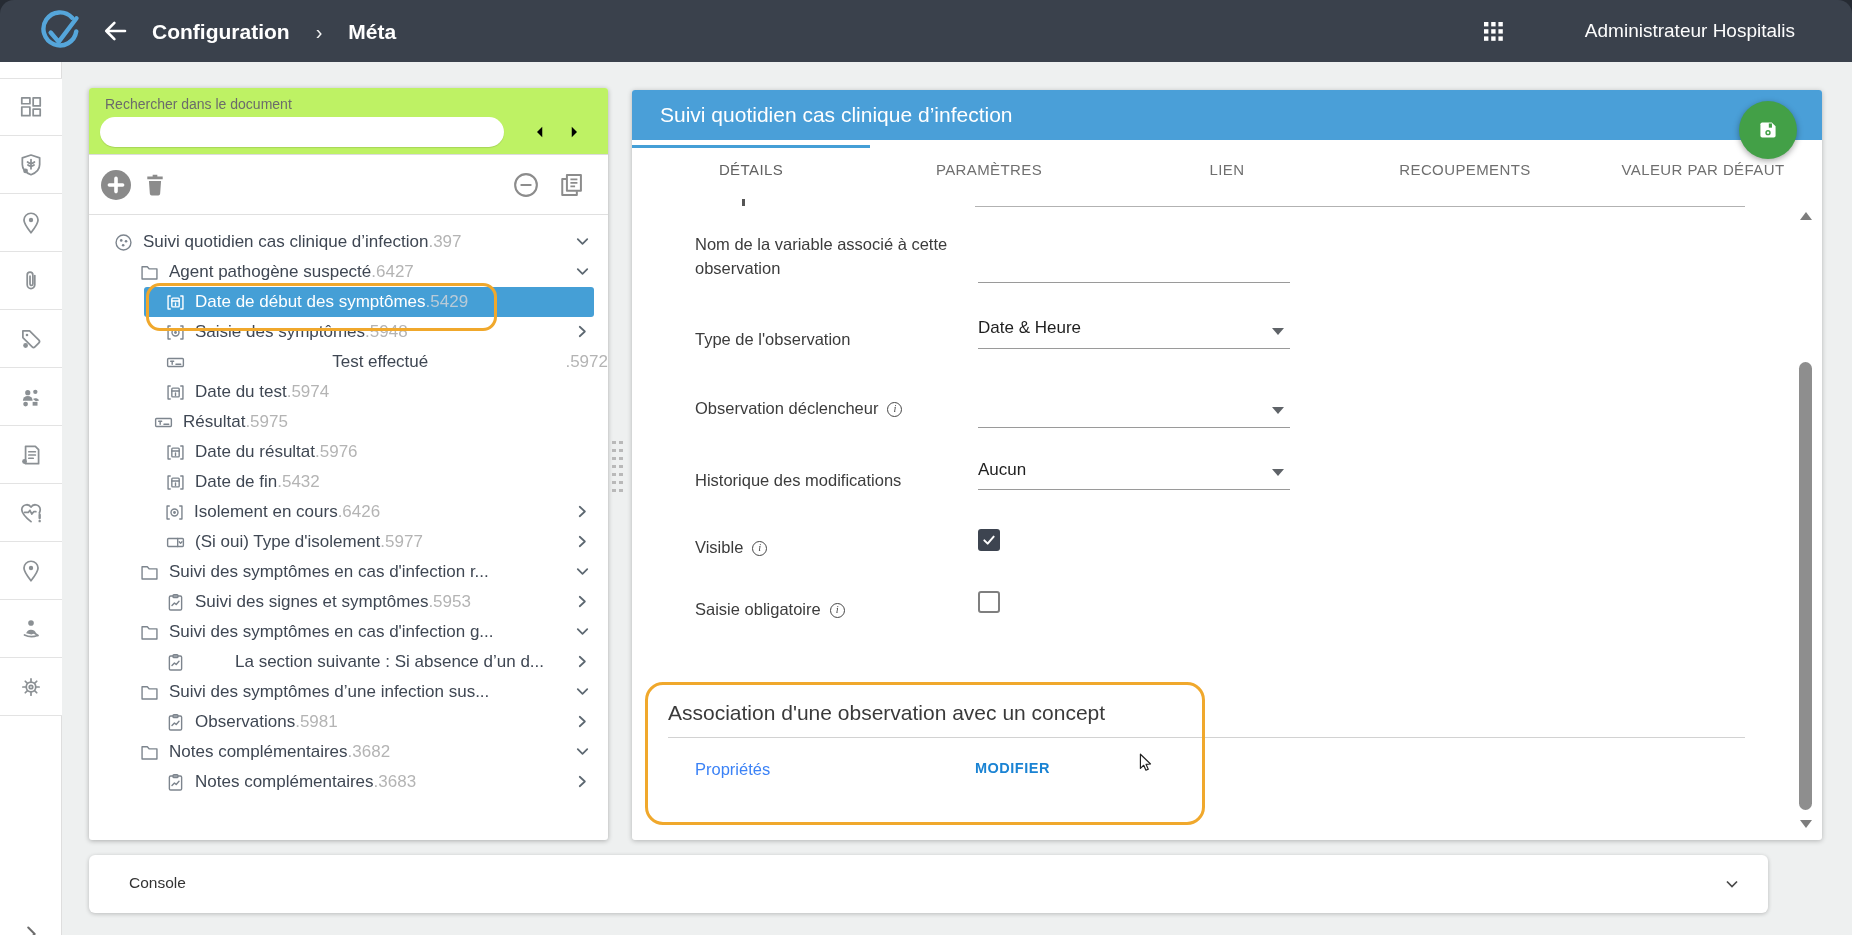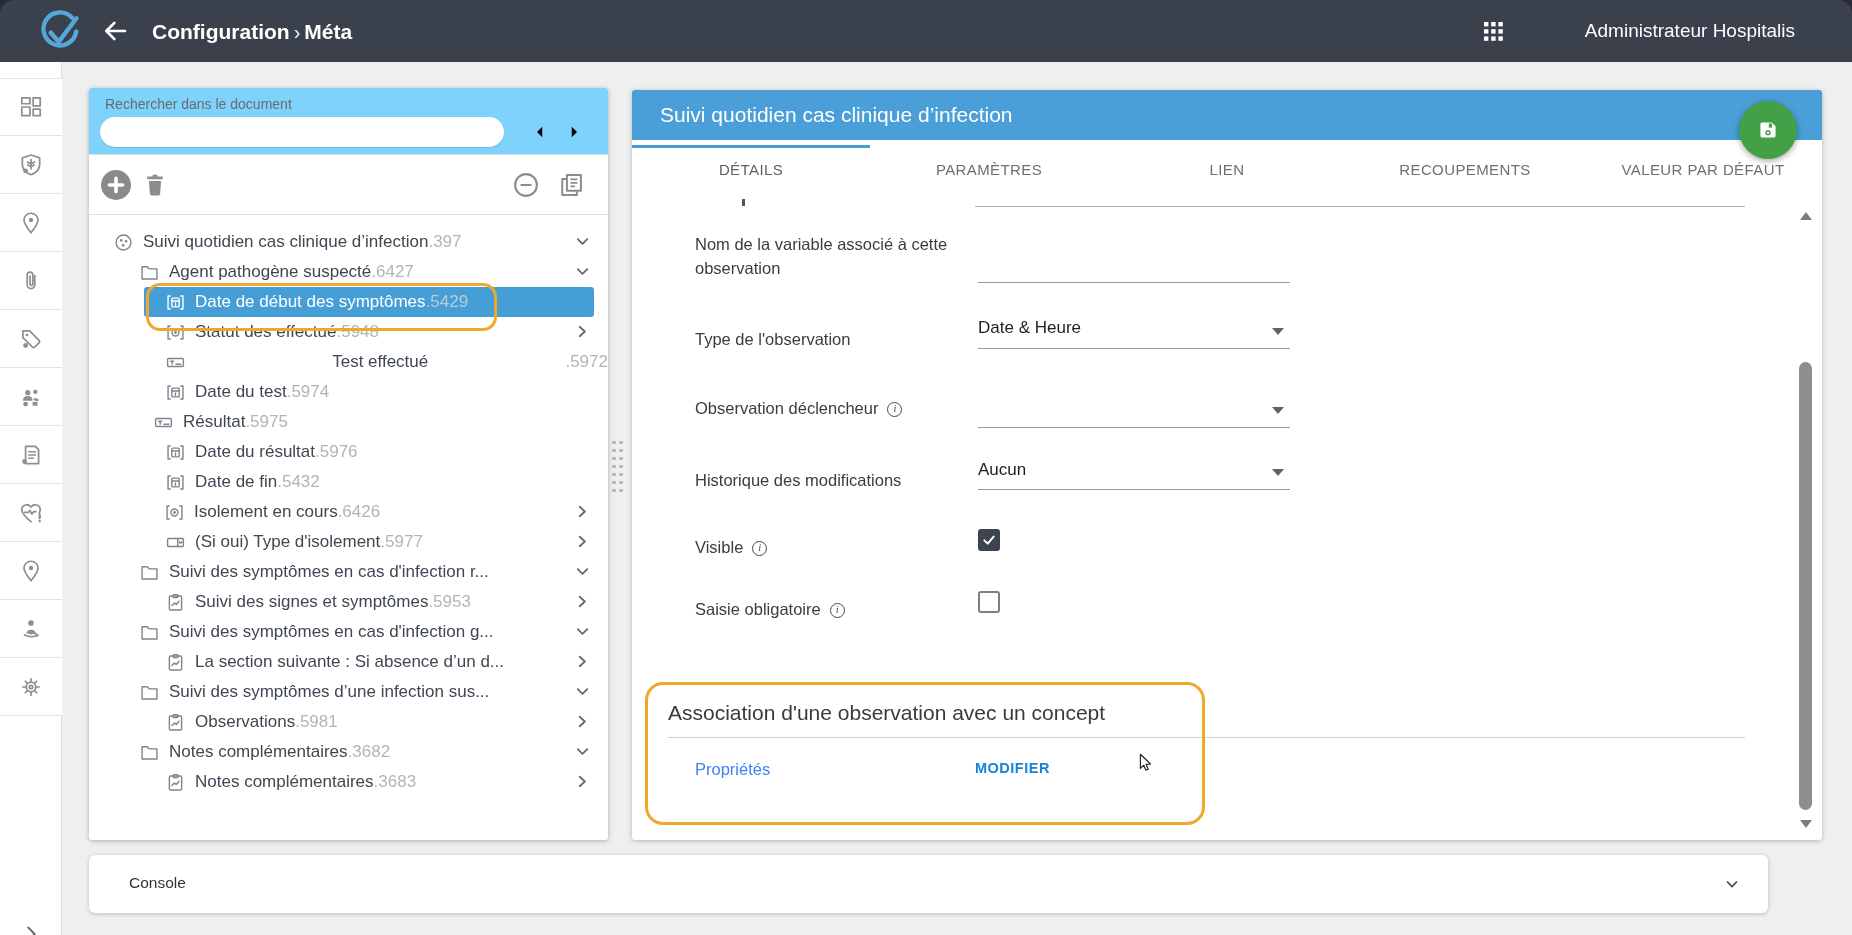--- a/index.html
+++ b/index.html
@@ -5,39 +5,39 @@
   *{margin:0;padding:0;box-sizing:border-box}
   html,body{width:1852px;height:935px}
   body{font-family:"Liberation Sans",sans-serif;background:#eef0f0;position:relative;overflow:hidden}
   .stage{position:absolute;left:0;top:0;width:1852px;height:935px}
 
   
   .topbar-bg{position:absolute;left:0;top:0;width:1852px;height:62px;background:#262b33}
   .topbar{position:absolute;left:0;top:0;width:1852px;height:62px;background:#3a414c;border-radius:14px 14px 0 0}
   .logo{position:absolute;left:38px;top:10px}
   .backbtn{position:absolute;left:100px;top:16px;cursor:pointer}
-  .crumb{position:absolute;left:152px;top:0;height:64px;display:flex;align-items:center;gap:4px;color:#fff;font-size:21px;font-weight:700}
+  .crumb{position:absolute;left:152px;top:0;height:64px;display:flex;align-items:center;gap:26px;color:#fff;font-size:21px;font-weight:700}
   .crumb .sep{font-weight:400;font-size:20px;opacity:.95}
   .appsgrid{position:absolute;left:1484px;top:22px;cursor:pointer}
   .username{position:absolute;right:57px;top:0;height:62px;display:flex;align-items:center;color:#fdfdfd;font-size:19px}
 
   
   .rail{position:absolute;left:0;top:62px;width:62px;height:873px;background:#fff;border-right:1px solid #dedede}
   .railitem{position:absolute;left:0;width:62px;height:58px;border-bottom:1px solid #e3e3e3;display:flex;align-items:center;justify-content:center;background:#fff;cursor:pointer;color:#8b9094}
   .railitem:first-child{border-top:1px solid #e3e3e3}
   .rail-expand{position:absolute;left:20px;top:861px;color:#6d6d6d;cursor:pointer}
 
   
   .icn{display:block}
   .icn *{stroke:currentColor;fill:none;stroke-width:1.6;stroke-linecap:round;stroke-linejoin:round}
   .icn .f{fill:currentColor;stroke:none}
 
   
   .treepanel{position:absolute;left:89px;top:88px;width:519px;height:752px;background:#fff;border-radius:3px;box-shadow:0 1px 5px rgba(0,0,0,.28)}
-  .searchsec{position:relative;height:67px;background:#7dd3fc;border-radius:3px 3px 0 0;border-bottom:1px solid #dcdcdc}
+  .searchsec{position:relative;height:67px;background:#bef264;border-radius:3px 3px 0 0;border-bottom:1px solid #dcdcdc}
   .searchsec .slabel{position:absolute;left:16px;top:8px;font-size:14px;color:#6b6b6b}
   .searchsec input{position:absolute;left:11px;top:29px;width:404px;height:30px;border:none;border-radius:15px;background:#fff;box-shadow:0 1px 1px rgba(0,0,0,.12);padding:0 12px;font-size:15px;outline:none;font-family:inherit}
   .snav{position:absolute;top:35px;color:#6e6e6e;cursor:pointer}
   .snav *{stroke-width:2.2}
   .ttoolbar{position:relative;height:60px;border-bottom:1px solid #e0e0e0}
   .tbtn{position:absolute;cursor:pointer}
 
   .tree{position:relative;padding-top:12px}
   .trow{height:30px;display:flex;align-items:center;font-size:17px;color:#3f4753;position:relative;cursor:pointer;white-space:nowrap}
   .trow .ticn{width:21px;height:21px;margin-right:9px;flex:none;color:#7d858e}
@@ -286,21 +286,21 @@
           <span class="tlabel">Date de début des symptômes</span>
           <span class="tid">.5429</span>
         </div>
         <div class="trow" style="padding-left: 76px;">
           <svg class="icn ticn" viewBox="0 0 24 24">
             <path d="M6 4.5 H3.5 V19.5 H6"></path>
             <path d="M18 4.5 H20.5 V19.5 H18"></path>
             <circle cx="12" cy="12" r="4"></circle>
             <circle cx="12" cy="12" r="1.6" class="f"></circle>
           </svg>
-          <span class="tlabel">Statut des effectué</span>
+          <span class="tlabel">Saisie des symptômes</span>
           <span class="tid">.5948</span>
           <svg class="icn tchev" viewBox="0 0 24 24">
             <polyline points="8.5,6 15,12 8.5,18"></polyline>
           </svg>
         </div>
         <div class="trow" style="padding-left: 76px; justify-content: space-between;">
           <svg class="icn ticn" viewBox="0 0 24 24">
             <rect x="3" y="7.5" width="18" height="9" rx="1"></rect>
             <path d="M6.5 10.5 h3.4 M8.2 10.5 v3.6"></path>
             <line x1="12.5" y1="14" x2="18" y2="14"></line>
@@ -400,21 +400,21 @@
         <div class="trow" style="padding-left: 50px;">
           <svg class="icn ticn" viewBox="0 0 24 24">
             <path d="M3.5 19.5 V5.5 h6 l2 2.3 h9 v11.7 z"></path>
           </svg>
           <span class="tlabel">Suivi des symptômes en cas d'infection g...</span>
           <span class="tid"></span>
           <svg class="icn tchev" viewBox="0 0 24 24">
             <polyline points="6,9 12,15 18,9"></polyline>
           </svg>
         </div>
-        <div class="trow" style="padding-left: 76px;">
+        <div class="trow" style="padding-left: 76px; gap: 40px;">
           <svg class="icn ticn" viewBox="0 0 24 24">
             <rect x="5" y="4.5" width="14" height="16" rx="1.5"></rect>
             <rect x="9.2" y="3" width="5.6" height="3.4" rx="1"></rect>
             <polyline points="8,15.5 10.8,12.5 12.8,14.3 16,10.5"></polyline>
           </svg>
           <span class="tlabel">La section suivante : Si absence d’un d...</span>
           <span class="tid"></span>
           <svg class="icn tchev" viewBox="0 0 24 24">
             <polyline points="8.5,6 15,12 8.5,18"></polyline>
           </svg>

